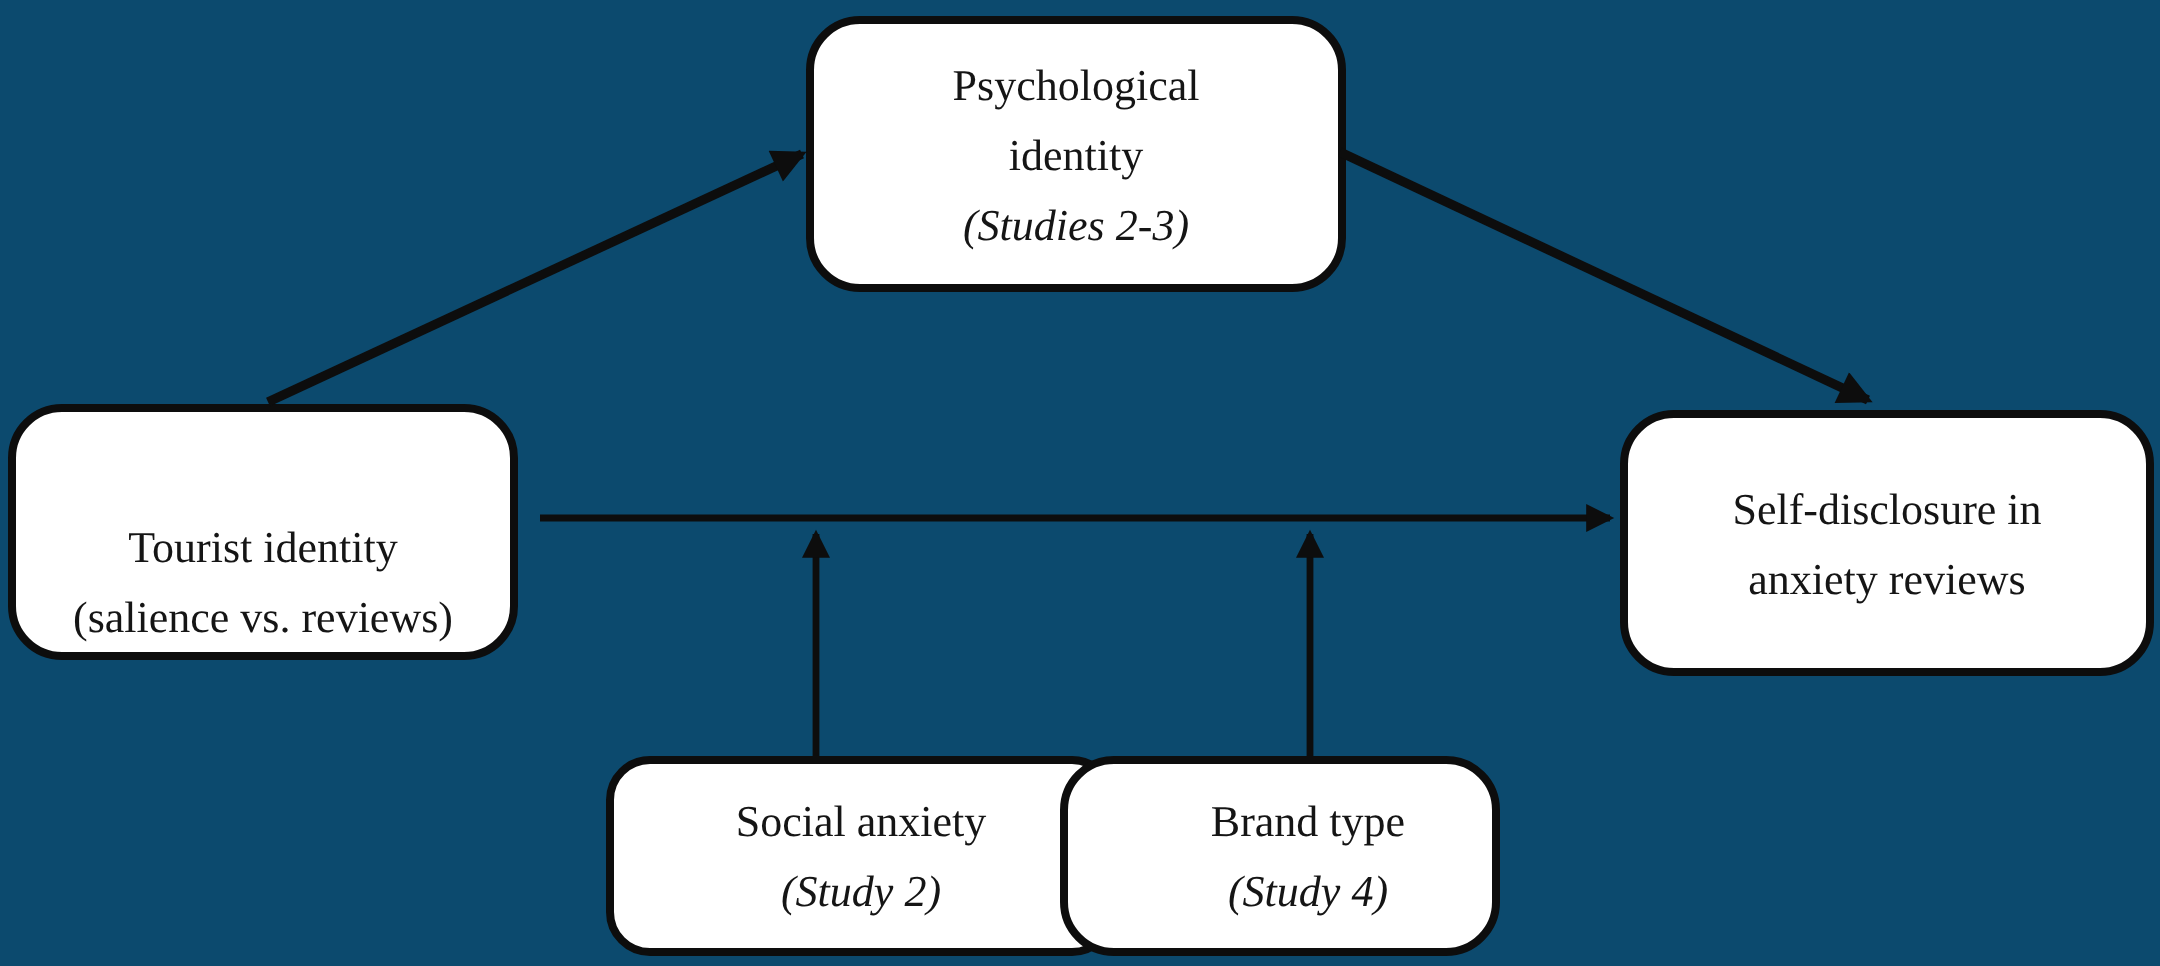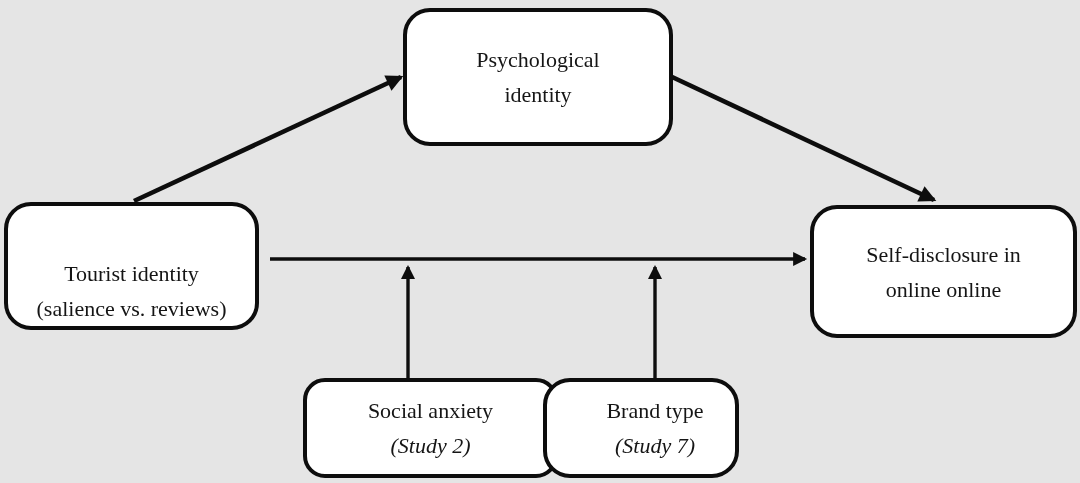--- a/index.html
+++ b/index.html
@@ -4,21 +4,21 @@
 <style>
   html, body {
     margin: 0;
     padding: 0;
     background: #ffffff;
   }
   .canvas {
     position: relative;
     width: 1080px;
     height: 483px;
-    background: #e5e5e5;
+    background: #0c4a6e;
     font-family: "Liberation Serif", "DejaVu Serif", serif;
     color: #151515;
     overflow: hidden;
   }
   .arrow-layer {
     position: absolute;
     left: 0;
     top: 0;
     width: 1080px;
     height: 483px;
@@ -40,50 +40,51 @@
     line-height: 35px;
     z-index: 1;
   }
   .node .study {
     font-style: italic;
   }
   .node-anonymity  { left: 403px; top: 8px;   width: 270px; height: 138px; }
   .node-tourist    { left: 4px;   top: 202px; width: 255px; height: 128px; justify-content: flex-end; }
   .node-disclosure { left: 810px; top: 205px; width: 267px; height: 133px; }
   .node-anxiety    { left: 303px; top: 378px; width: 255px; height: 100px; border-radius: 22px; }
-  .node-brand      { left: 543px; top: 378px; width: 196px; height: 100px; padding-left: 28px; }
+  .node-brand      { left: 530px; top: 378px; width: 220px; height: 100px; padding-left: 28px; }
 </style>
 </head>
 <body>
 
 <div class="canvas">
 
   <div class="node node-anonymity">
     <div>Psychological</div>
     <div>identity</div>
+    <div class="study">(Studies 2-3)</div>
   </div>
 
   <div class="node node-tourist">
     <div>Tourist identity</div>
     <div>(salience vs. reviews)</div>
   </div>
 
   <div class="node node-disclosure">
     <div>Self-disclosure in</div>
-    <div>online online</div>
+    <div>anxiety reviews</div>
   </div>
 
   <div class="node node-anxiety">
     <div>Social anxiety</div>
     <div class="study">(Study 2)</div>
   </div>
 
   <div class="node node-brand">
     <div>Brand type</div>
-    <div class="study">(Study 7)</div>
+    <div class="study">(Study 4)</div>
   </div>
 
   <svg class="arrow-layer" width="1080" height="483" viewBox="0 0 1080 483" xmlns="http://www.w3.org/2000/svg">
     <defs>
       <marker id="ahBig" viewBox="0 0 10 10" refX="8.5" refY="5" markerWidth="24" markerHeight="17" orient="auto" markerUnits="userSpaceOnUse">
         <path d="M0,0 L10,5 L0,10 Z" fill="#0d0d0d"></path>
       </marker>
       <marker id="ahSmall" viewBox="0 0 10 10" refX="8.5" refY="5" markerWidth="19" markerHeight="14" orient="auto" markerUnits="userSpaceOnUse">
         <path d="M0,0 L10,5 L0,10 Z" fill="#0d0d0d"></path>
       </marker>

